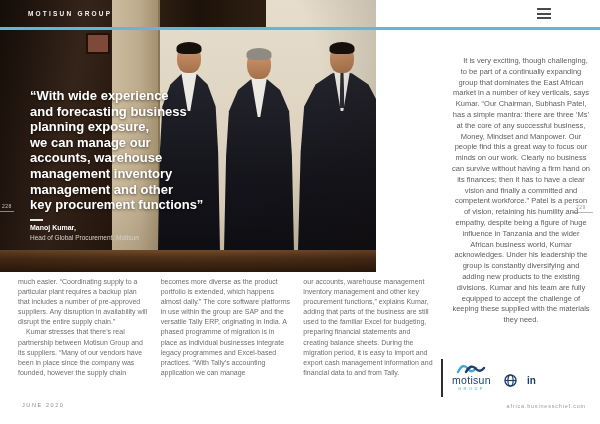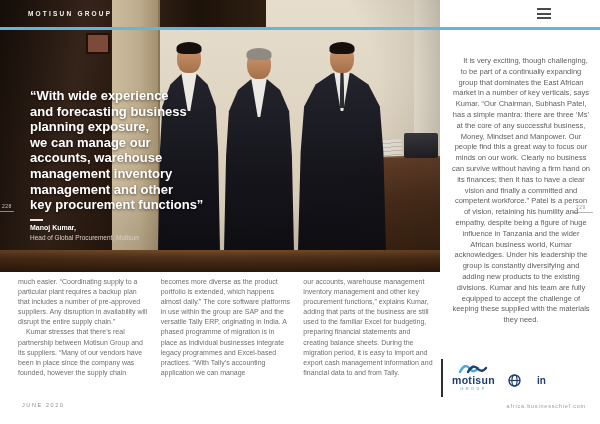--- a/index.html
+++ b/index.html
@@ -4,21 +4,21 @@
 <style>
   * { margin:0; padding:0; box-sizing:border-box; }
   html,body { background:#e9e9e9; }
   .page {
     position:relative; width:600px; height:424px; background:#ffffff;
     font-family:"Liberation Sans", sans-serif; overflow:hidden;
     margin:0 auto;
   }
 
   
-  .photo { position:absolute; left:0; top:0; width:440px; height:272px; overflow:hidden;
+  .photo { position:absolute; left:0; top:0; width:376px; height:272px; overflow:hidden;
            background:linear-gradient(180deg,#e6ddcc 0%,#ddd2bf 55%,#cfc3ac 100%); }
   .wood-top { position:absolute; left:0; top:0; width:266px; height:29px;
               background:linear-gradient(90deg,#140c07,#3c2a1b 45%,#1d1209 75%,#2e1f12); }
   .wood-left { position:absolute; left:0; top:0; width:112px; height:272px;
                background:linear-gradient(100deg,#150d08 0%,#35241a 55%,#22150c 100%); }
   .shelf-frame-a { position:absolute; left:86px; top:33px; width:24px; height:21px;
                    background:#7d4a3a; border:2px solid #241007; }
   .shelf-frame-b { position:absolute; left:116px; top:31px; width:18px; height:25px;
                    background:#49586e; border:2px solid #241007; }
   .door { position:absolute; left:112px; top:0; width:48px; height:272px;
@@ -95,23 +95,23 @@
 
   .footer-left { position:absolute; left:22px; top:402px; font-size:5.5px;
                  letter-spacing:1.6px; color:#8f8f8f; }
   .footer-right { position:absolute; right:14px; top:403px; font-size:5.5px;
                   letter-spacing:0.8px; color:#9a9a9a; cursor:pointer; }
 
   
   .divider-rule { position:absolute; left:441px; top:359px; width:2px; height:38px; background:#2e2e38; }
   .logo-block { position:absolute; left:452px; top:360px; display:flex; align-items:flex-end; gap:13px; }
   .logo { display:flex; flex-direction:column; align-items:center; cursor:default; }
-  .logo-word { font-size:10.5px; font-weight:bold; color:#1d3e6f; letter-spacing:0.3px; line-height:10px; }
+  .logo-word { font-size:10.5px; font-weight:normal; color:#1d3e6f; letter-spacing:0.3px; line-height:10px; }
   .logo-sub { font-size:4px; color:#3fa9dc; letter-spacing:2.4px; margin-top:1px; }
-  .social { display:flex; align-items:center; gap:16px; padding-bottom:4px; }
+  .social { display:flex; align-items:center; gap:10px; padding-bottom:4px; }
   .linkedin-icon { font-size:10px; font-weight:bold; color:#1d3e6f; line-height:10px; cursor:pointer; }
   .globe-icon { cursor:pointer; display:block; }
 </style>
 </head>
 <body>
 
 <div class="page">
 
   <div class="photo">
     <div class="wood-top"></div>

